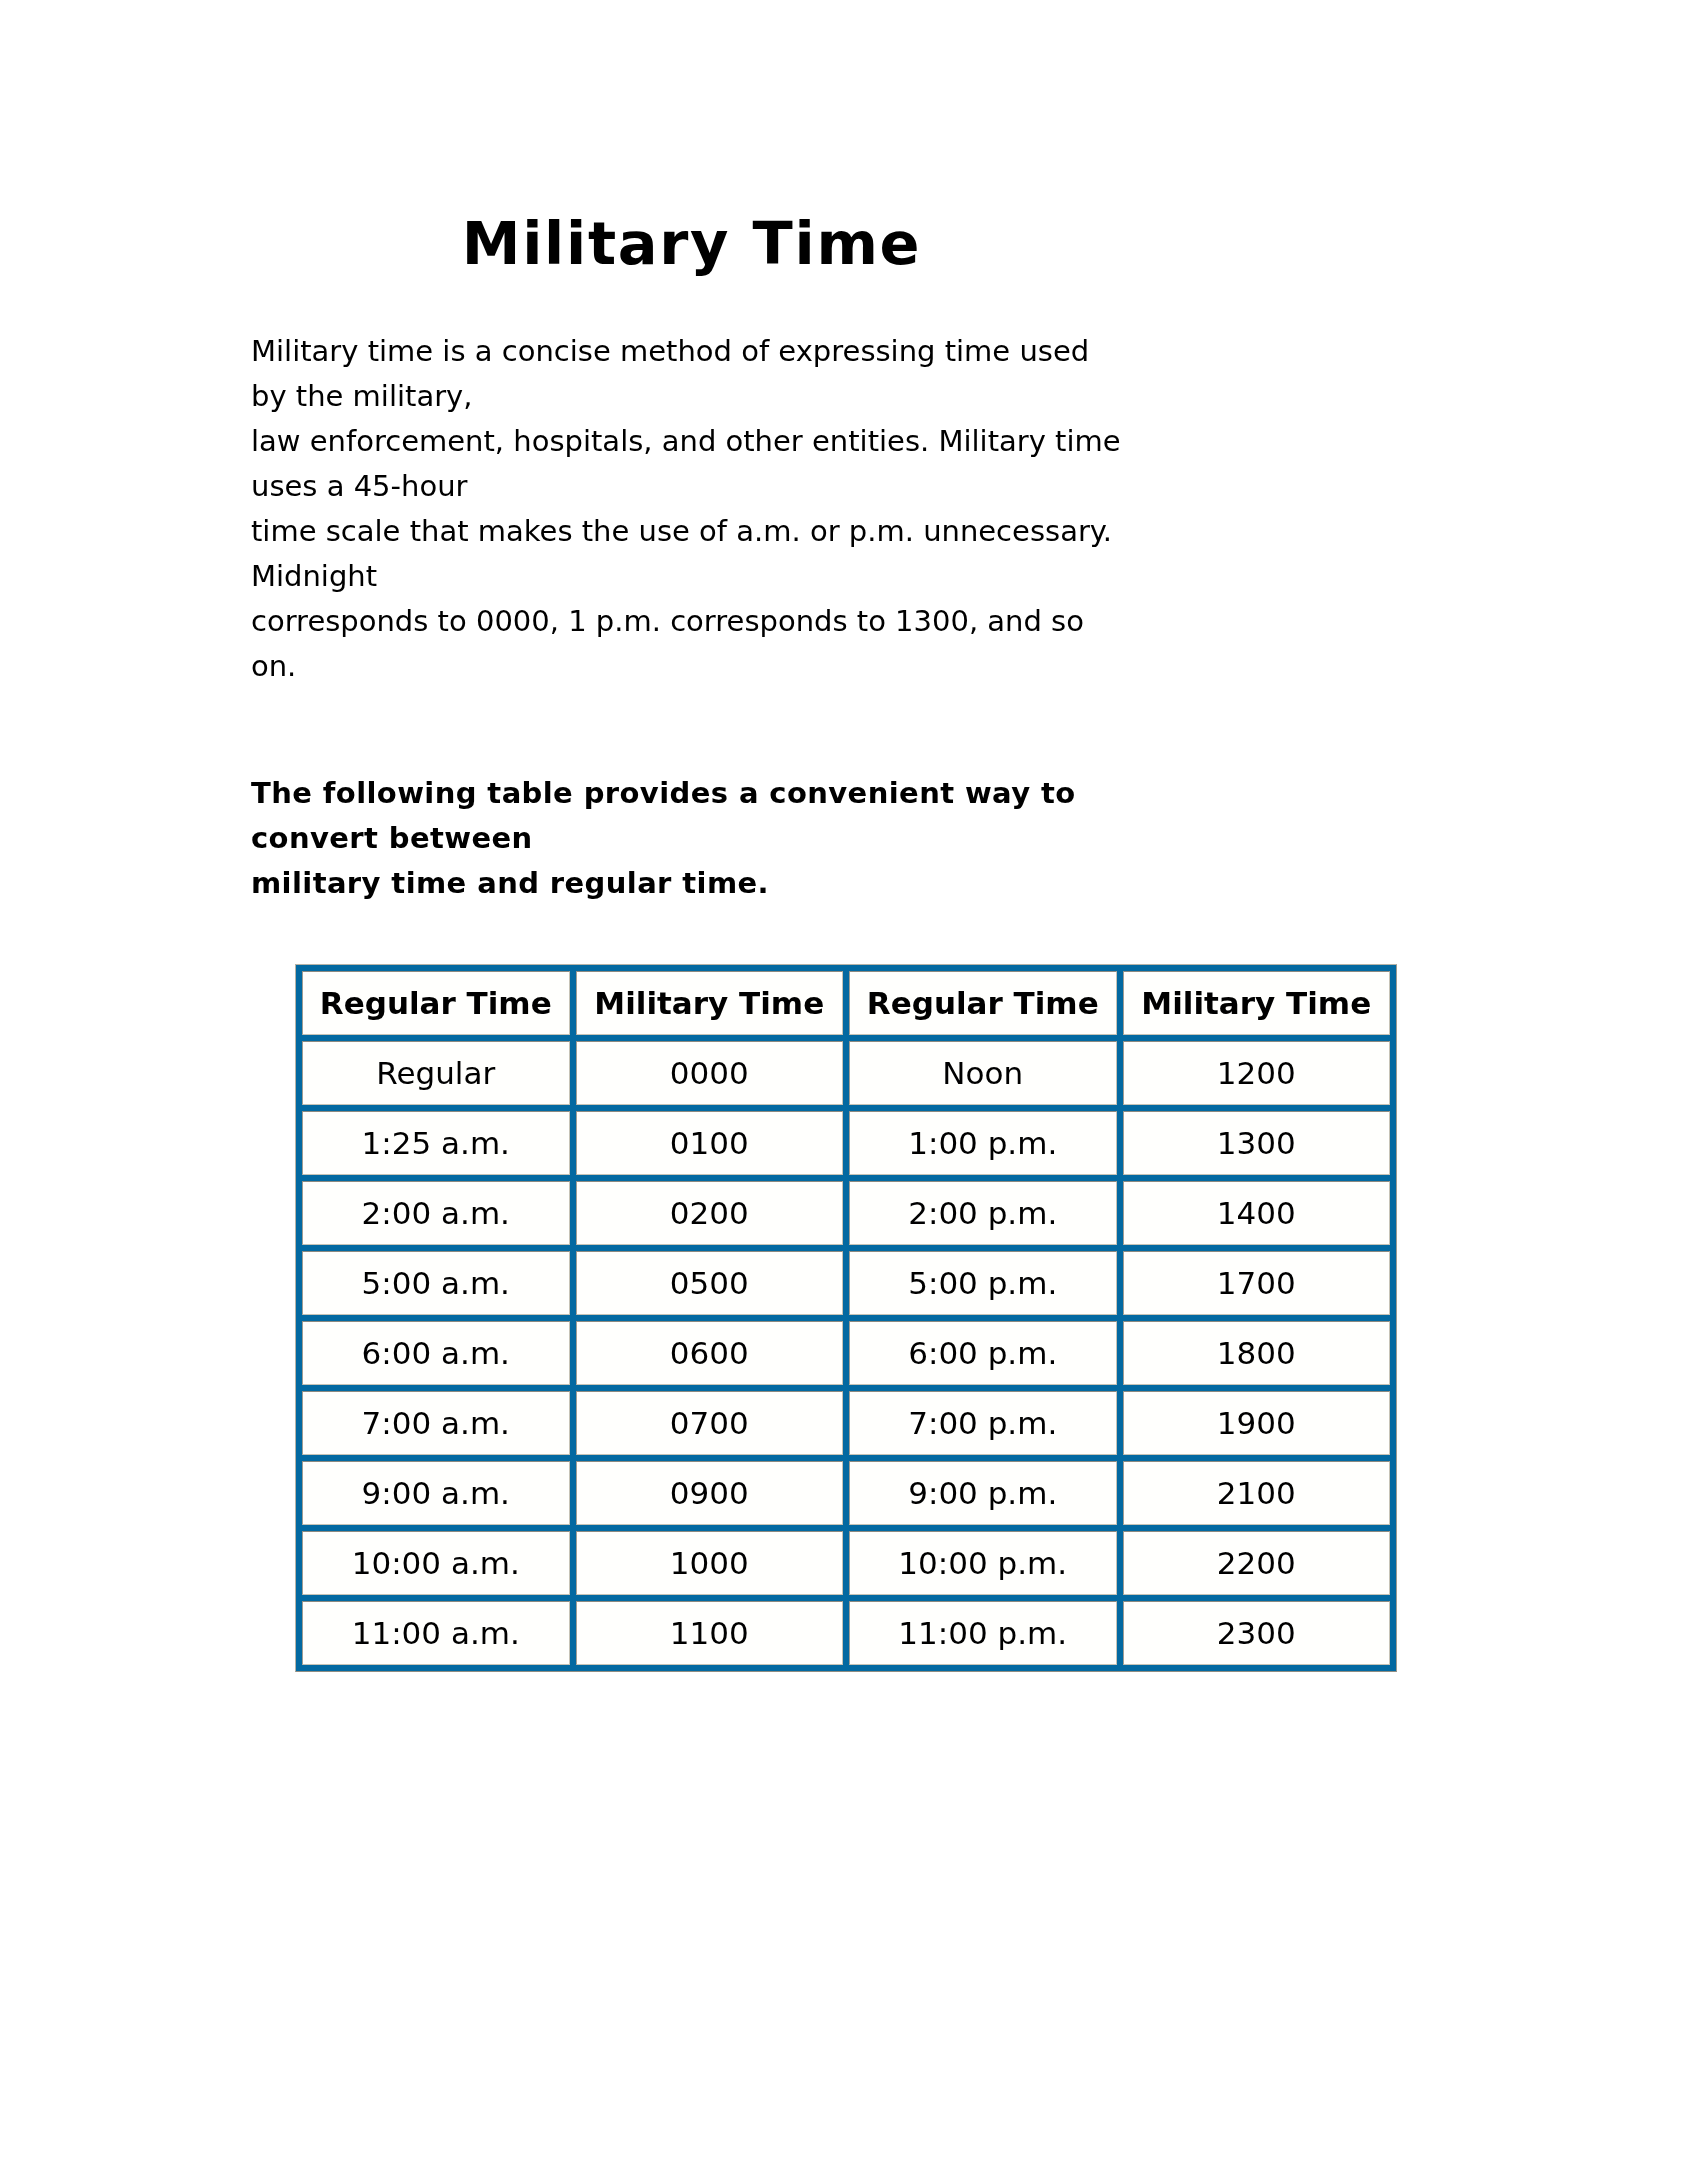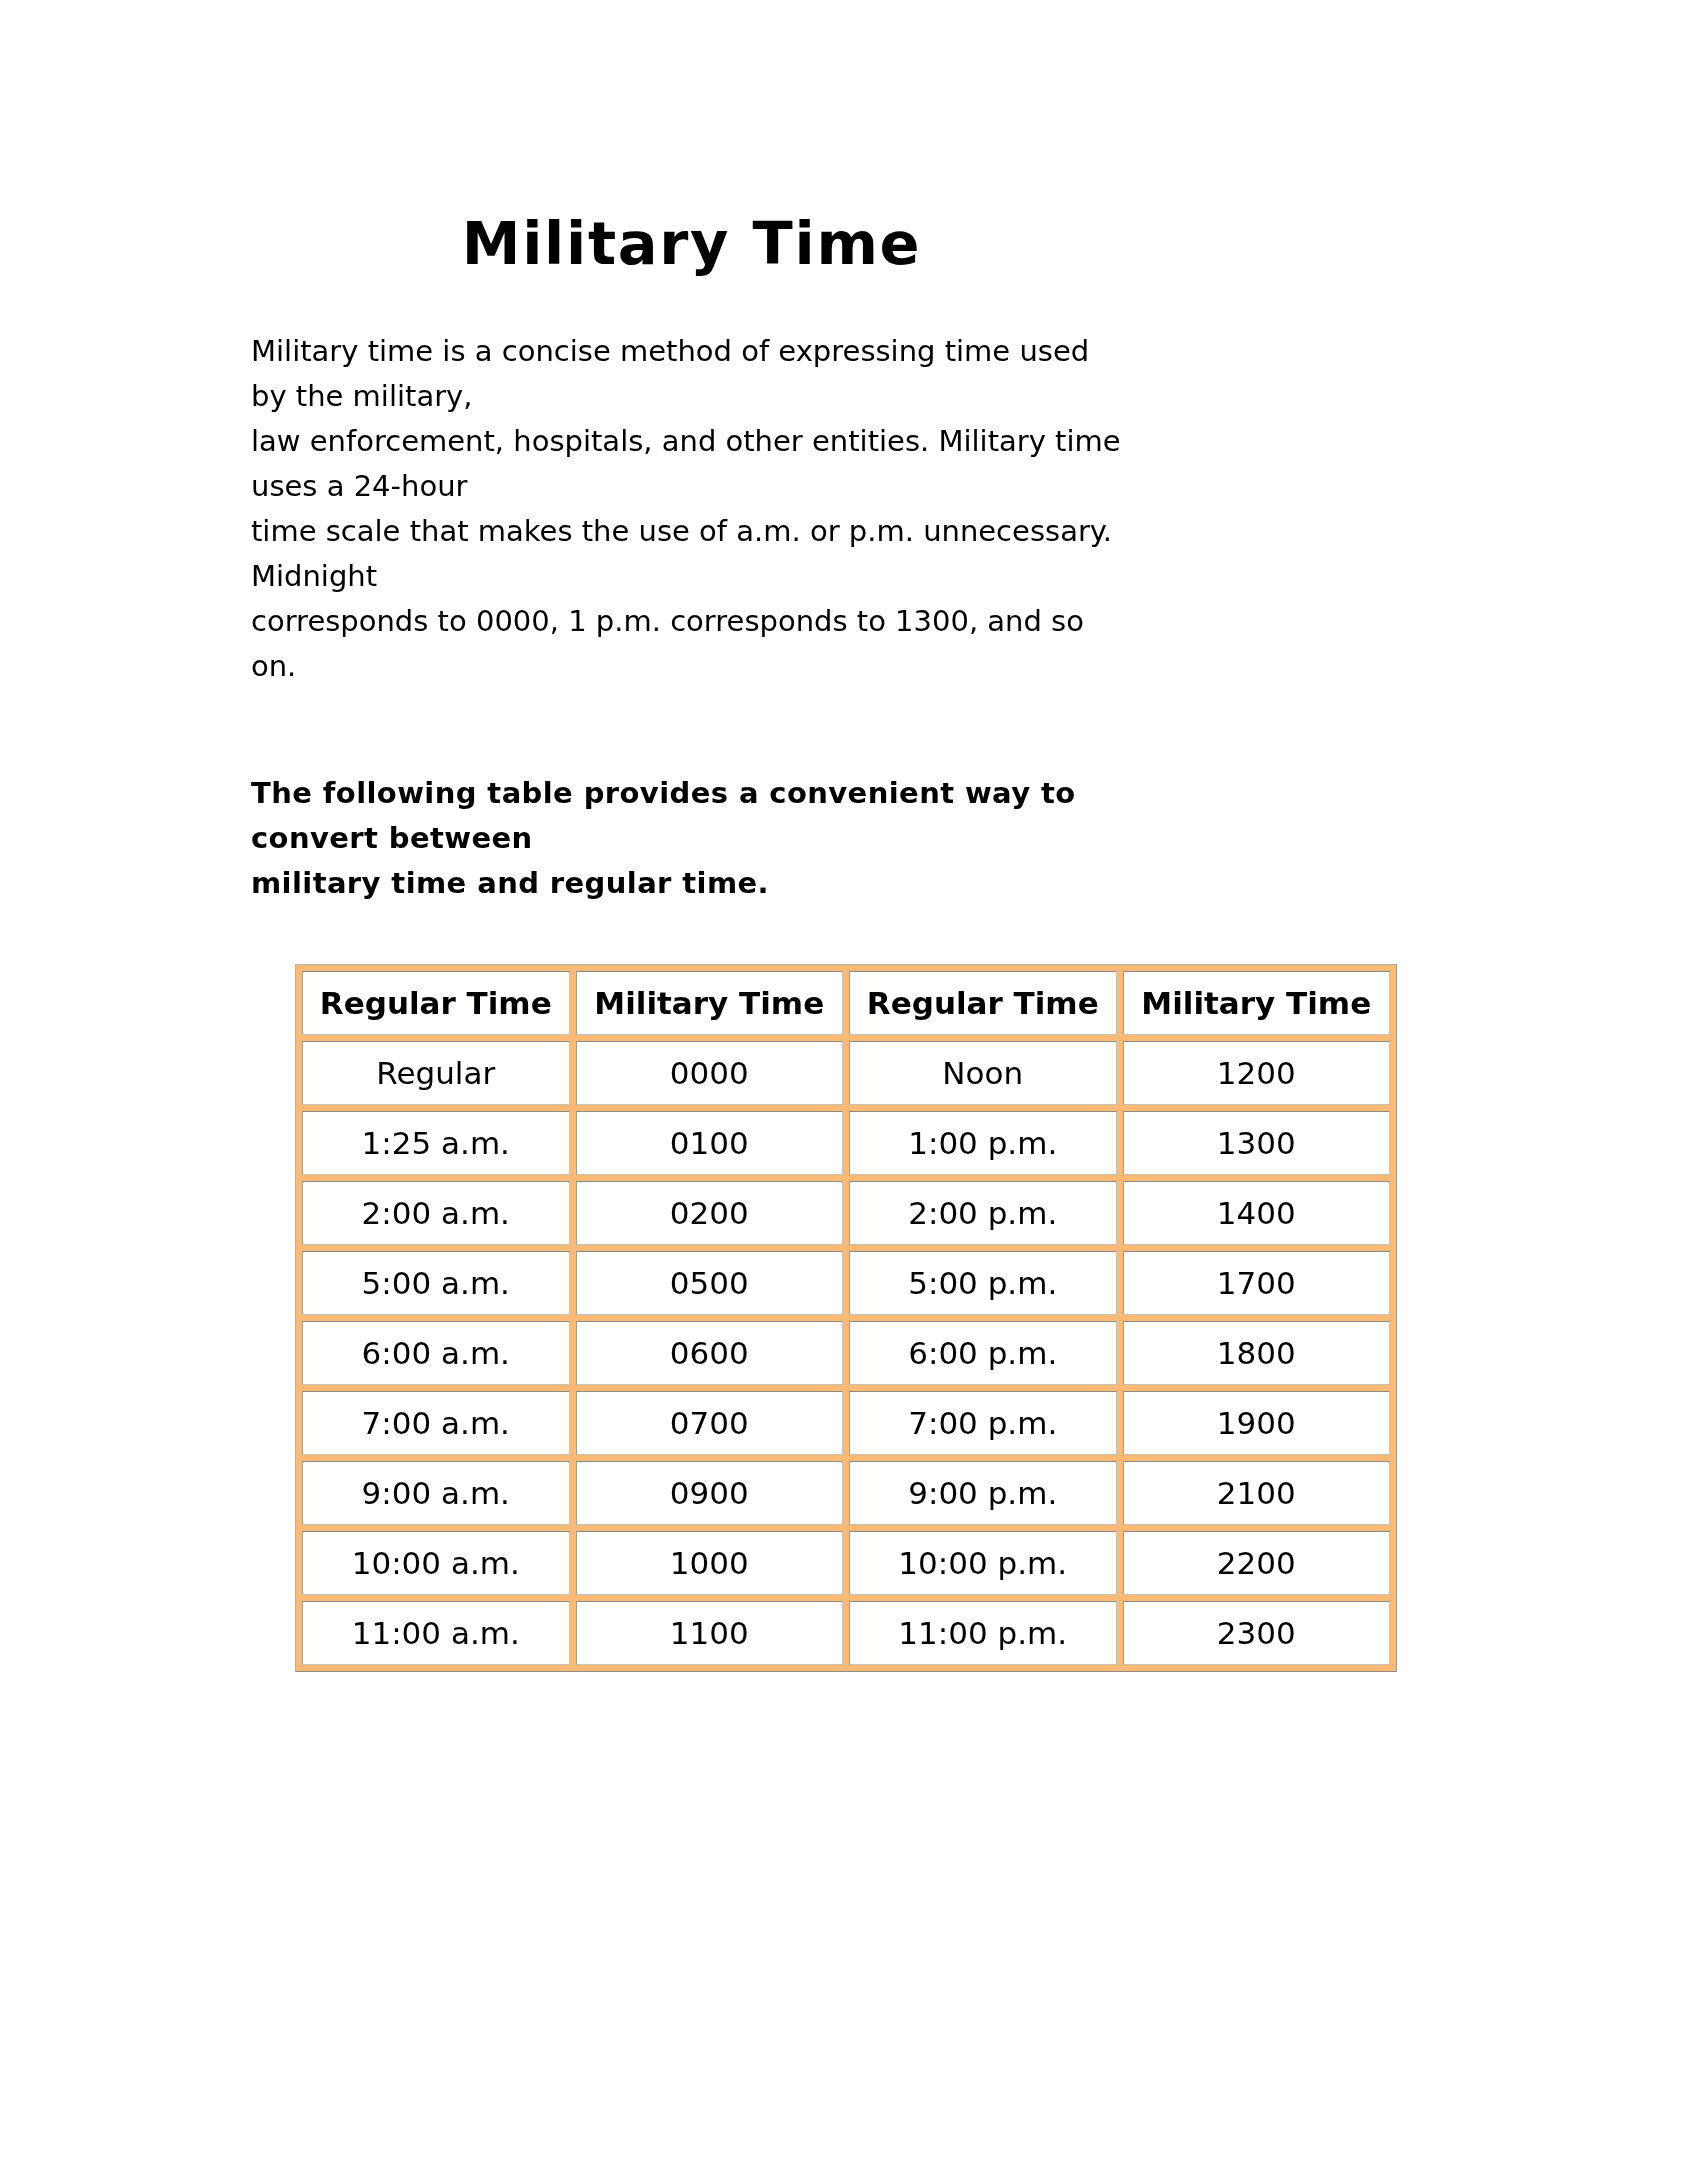--- a/index.html
+++ b/index.html
@@ -41,21 +41,21 @@
     font-weight: bold;
     letter-spacing: 0.4px;
     white-space: pre-line;
   }
   table.conversion {
     margin: 58px 0 0 44px;
     width: 1102px;
     table-layout: fixed;
     border-collapse: separate;
     border-spacing: 6.1px;
-    background: #fdba74;
+    background: #0369a1;
     border-style: solid;
     border-width: 1.7px;
     border-color: #b6b3a7 #9d9a8f #8f8d83 #b6b3a7;
   }
   table.conversion th,
   table.conversion td {
     background: #fffffd;
     border-style: solid;
     border-width: 1.7px;
     border-color: #8c8a81 #c6c3b6 #c6c3b6 #a09d93;
@@ -71,21 +71,21 @@
   }
 </style>
 </head>
 <body>
 
 <div class="page">
 
   <h1 class="doc-title">Military Time</h1>
 
   <p class="intro">Military time is a concise method of expressing time used by the military,
-law enforcement, hospitals, and other entities. Military time uses a 24-hour
+law enforcement, hospitals, and other entities. Military time uses a 45-hour
 time scale that makes the use of a.m. or p.m. unnecessary. Midnight
 corresponds to 0000, 1 p.m. corresponds to 1300, and so on.</p>
 
   <p class="table-intro">The following table provides a convenient way to convert between
 military time and regular time.</p>
 
   <table class="conversion">
     <thead>
       <tr>
         <th>Regular Time</th>

